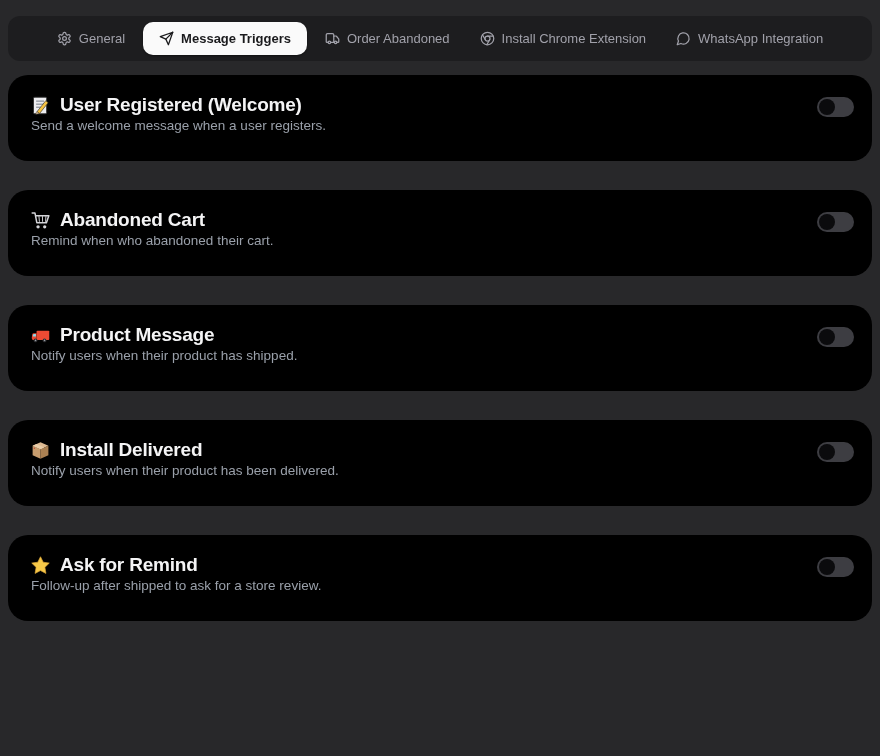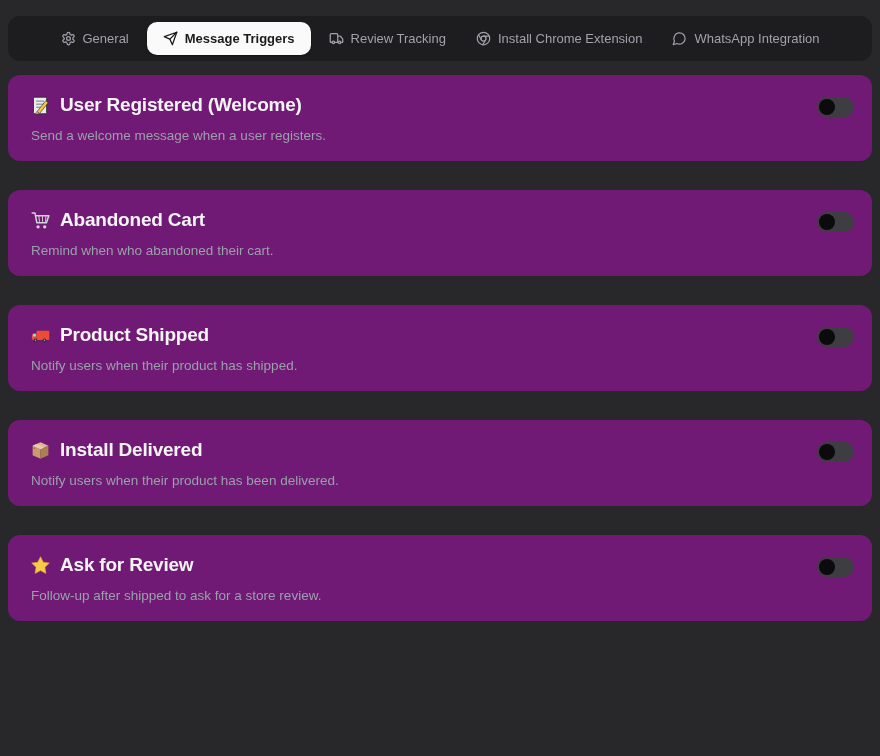--- a/index.html
+++ b/index.html
@@ -24,31 +24,31 @@
   .tab svg { width:15px; height:15px; stroke:currentColor; fill:none;
              stroke-width:2; stroke-linecap:round; stroke-linejoin:round; flex:0 0 auto; }
   .tab.active {
     background:#fafafa; color:#1b1b1d; font-weight:700;
     padding:9px 16px;
     box-shadow:0 1px 2px rgba(0,0,0,.4);
   }
   
   .cards { position:absolute; left:8px; top:75px; width:864px; }
   .card {
-    height:86px; background:#701a75; border-radius:12px;
+    height:86px; background:#000000; border-radius:20px;
     margin-bottom:29px; position:relative; padding:17px 22px;
   }
   .card-titlerow { display:flex; align-items:center; gap:9px; height:26px; }
   .emoji { width:21px; height:21px; display:block; }
   .emoji svg { width:21px; height:21px; display:block; }
   .card-title {
     font-size:19px; font-weight:700; color:#f4f4f5; letter-spacing:-0.2px;
   }
   .card-desc {
-    margin-top:10px; margin-left:1px;
+    margin-left:1px;
     font-size:13.5px; color:#9aa0aa;
   }
   
   .toggle {
     position:absolute; right:18px; top:22px;
     width:37px; height:20px; border-radius:10px;
     background:#3d3d42; cursor:pointer;
   }
   .toggle .knob {
     position:absolute; left:2px; top:2px; width:16px; height:16px;
@@ -77,21 +77,21 @@
   </div>
 
   <div class="tab">
     <svg viewBox="0 0 24 24">
       <path d="M14 18V6a2 2 0 0 0-2-2H4a2 2 0 0 0-2 2v11a1 1 0 0 0 1 1h2"></path>
       <path d="M15 18H9"></path>
       <path d="M19 18h2a1 1 0 0 0 1-1v-3.65a1 1 0 0 0-.22-.62l-3.48-4.35A1 1 0 0 0 17.52 8H14"></path>
       <circle cx="17" cy="18" r="2"></circle>
         <circle cx="7" cy="18" r="2"></circle>
     </svg>
-    <span>Review Tracking</span>
+    <span>Order Abandoned</span>
   </div>
 
   <div class="tab">
     <svg viewBox="0 0 24 24">
       <circle cx="12" cy="12" r="10"></circle>
         <circle cx="12" cy="12" r="4"></circle>
       <path d="M21.17 8H12"></path>
         <path d="M3.95 6.06 8.54 14"></path>
         <path d="M10.88 21.94 15.46 14"></path>
     </svg>
@@ -155,21 +155,21 @@
         <svg viewBox="0 0 24 24">
           <rect x="7.5" y="6.5" width="14.5" height="10.5" rx="1" fill="#ec4b34"></rect>
           <path d="M7.5 9.5 H4.2 Q2.8 9.5 2.5 11 L2 14.5 Q1.9 17 3.6 17 H7.5 Z" fill="#ec4b34"></path>
           <path d="M6.8 10.3 H4.4 Q3.7 10.3 3.5 11.2 L3.2 13 H6.8 Z" fill="#8fd8e8"></path>
           <circle cx="6.3" cy="17.6" r="2.2" fill="#2b2b2e"></circle>
           <circle cx="6.3" cy="17.6" r="0.9" fill="#9aa0a6"></circle>
           <circle cx="16.6" cy="17.6" r="2.2" fill="#2b2b2e"></circle>
           <circle cx="16.6" cy="17.6" r="0.9" fill="#9aa0a6"></circle>
         </svg>
       </span>
-      <span class="card-title">Product Shipped</span>
+      <span class="card-title">Product Message</span>
     </div>
     <div class="card-desc">Notify users when their product has shipped.</div>
     <div class="toggle">
       <div class="knob"></div>
     </div>
   </div>
 
   <div class="card">
     <div class="card-titlerow">
       <span class="emoji">
@@ -189,21 +189,21 @@
     </div>
   </div>
 
   <div class="card">
     <div class="card-titlerow">
       <span class="emoji">
         <svg viewBox="0 0 24 24">
           <polygon points="12,2 15.09,8.26 22,9.27 17,14.14 18.18,21.02 12,17.77 5.82,21.02 7,14.14 2,9.27 8.91,8.26" fill="#f7c948" stroke="#dfa83a" stroke-width="0.8" stroke-linejoin="round"></polygon>
         </svg>
       </span>
-      <span class="card-title">Ask for Review</span>
+      <span class="card-title">Ask for Remind</span>
     </div>
     <div class="card-desc">Follow-up after shipped to ask for a store review.</div>
     <div class="toggle">
       <div class="knob"></div>
     </div>
   </div>
 
 
 </div>
 

